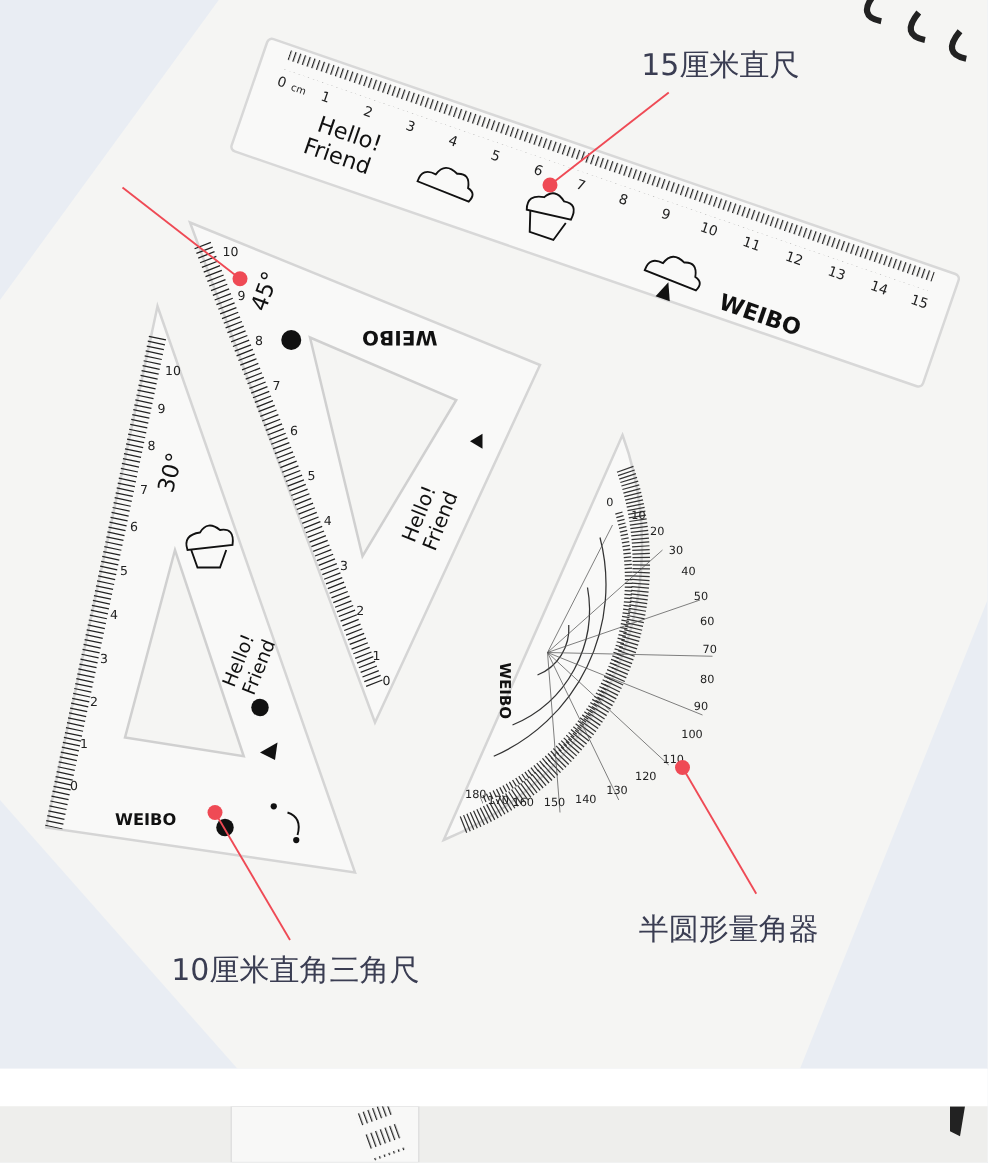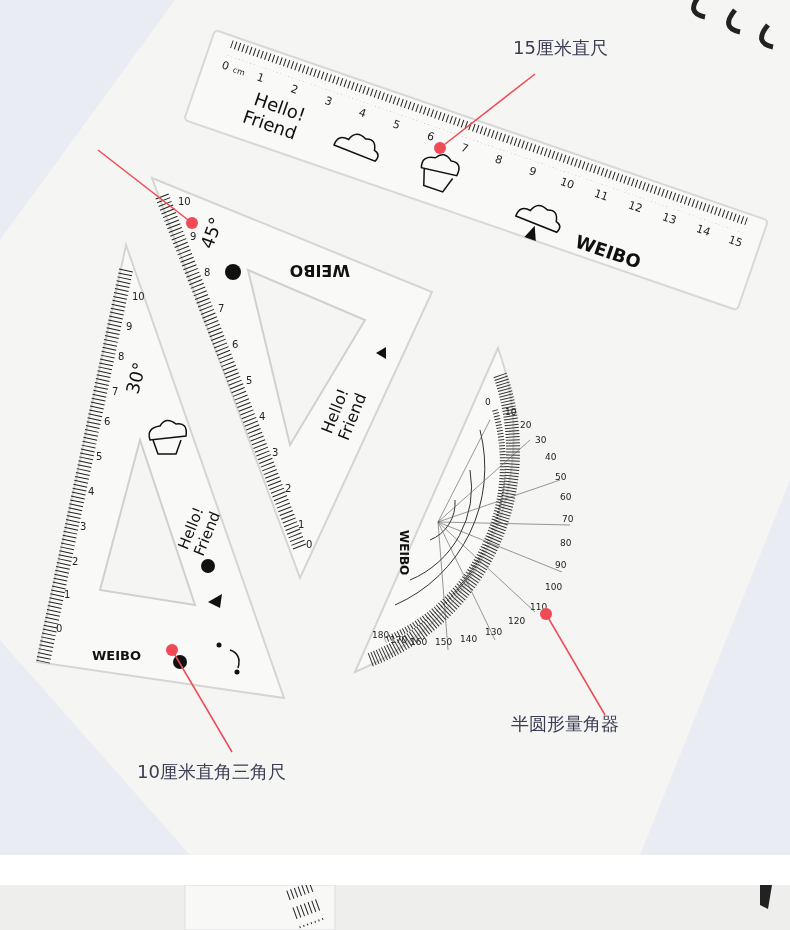--- a/index.html
+++ b/index.html
@@ -2,21 +2,21 @@
 <html><head>
 <meta charset="utf-8">
 <style>
   html,body{margin:0;padding:0;}
   body{width:790px;height:930px;position:relative;overflow:hidden;background:#fff;font-family:"DejaVu Sans",sans-serif;}
   .panel{position:absolute;left:0;width:790px;overflow:hidden;}
   #top{top:0;height:855px;background:#e9edf3;}
   #gap{top:855px;height:30px;background:#ffffff;}
   #bottom{top:885px;height:45px;background:#eeeeec;}
   svg{position:absolute;left:0;top:0;}
-  .label{position:absolute;color:#3a3d52;font-size:18px;white-space:nowrap;font-family:"DejaVu Sans",sans-serif;letter-spacing:0px;}
+  .label{position:absolute;color:#3a3d52;font-size:24px;white-space:nowrap;font-family:"DejaVu Sans",sans-serif;letter-spacing:0px;}
 </style>
 </head>
 <body>
 
 <div id="top" class="panel">
   <svg width="790" height="855" viewBox="0 0 790 855">
     <defs>
       <pattern id="ticks" width="4" height="20" patternUnits="userSpaceOnUse">
         <rect x="0" y="0" width="1" height="12" fill="#222"></rect>
       </pattern>
@@ -174,21 +174,21 @@
       <line x1="98" y1="150" x2="192" y2="223"></line>
         <circle cx="192" cy="223" r="6" stroke="none"></circle>
       <line x1="546" y1="614" x2="605" y2="715"></line>
         <circle cx="546" cy="614" r="6" stroke="none"></circle>
       <line x1="172" y1="650" x2="232" y2="752"></line>
         <circle cx="172" cy="650" r="6" stroke="none"></circle>
     </g>
   </svg>
 
   <div class="label" style="left:513px;top:36px;">15厘米直尺</div>
-  <div class="label" style="left:511px;top:712px;">半圆形量角器</div>
+  <div class="label" style="left:511px;top:727px;">半圆形量角器</div>
   <div class="label" style="left:137px;top:760px;">10厘米直角三角尺</div>
 </div>
 
 <div id="gap" class="panel"></div>
 
 <div id="bottom" class="panel">
   <svg width="790" height="45" viewBox="0 0 790 45">
     <rect x="185" y="0" width="150" height="45" fill="#f8f8f7" stroke="#ddd"></rect>
     <rect x="290" y="2" width="28" height="40" fill="url(#ticks)" transform="rotate(-20 300 20)"></rect>
     <path d="M760 0 l12 0 l-4 24 l-8 -4 z" fill="#222"></path>

